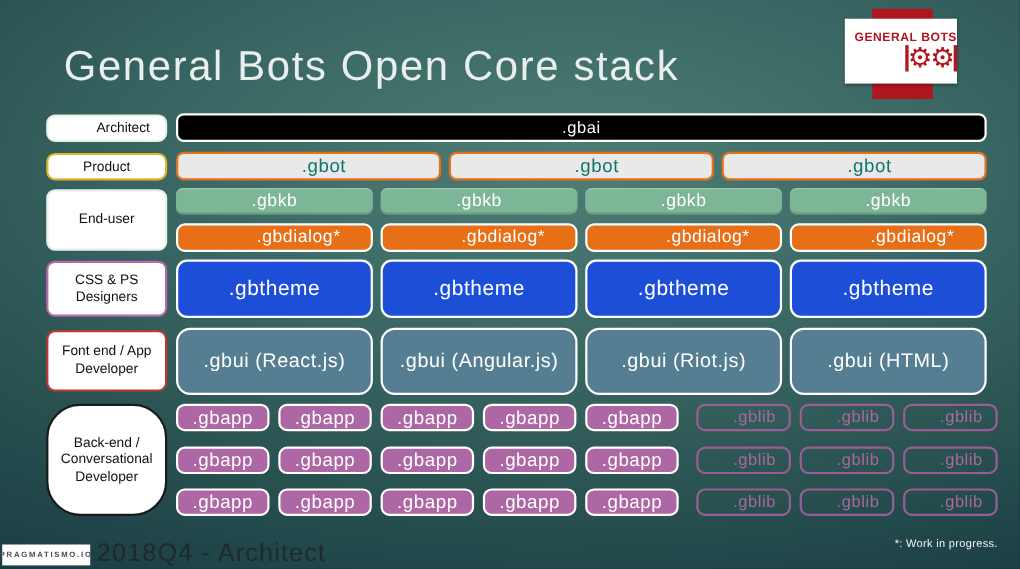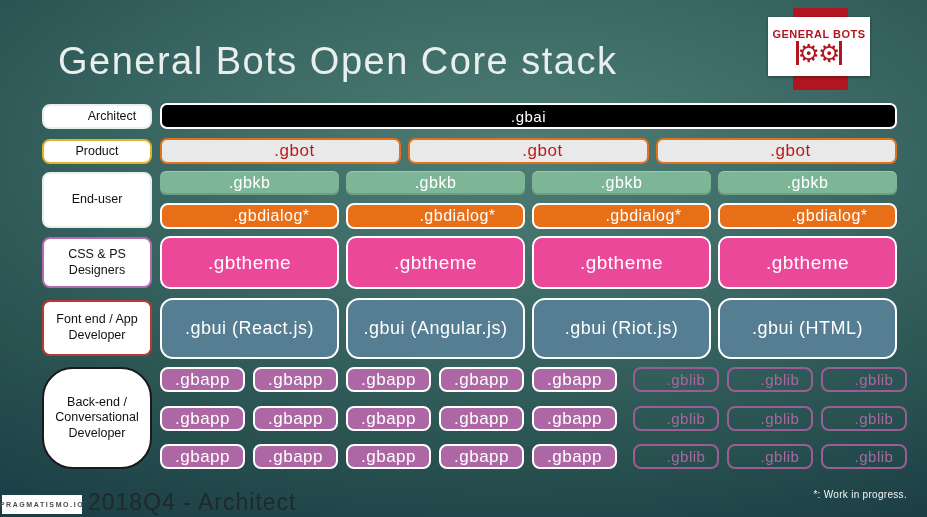--- a/index.html
+++ b/index.html
@@ -16,21 +16,21 @@
   
   .title{
     left:58px;top:40px;font-size:38px;letter-spacing:1.5px;
     color:#e9efec;font-weight:400;
   }
 
   
   .logo-stripe{left:793px;top:8px;width:55px;height:82px;background:#b11620;}
   .logo-box{
     left:768px;top:17px;width:102px;height:59px;background:#ffffff;
-    display:flex;flex-direction:column;align-items:center;justify-content:center;gap:1px;
+    display:flex;flex-direction:column;align-items:flex-end;justify-content:center;gap:1px;
     box-shadow:0 1px 3px rgba(0,0,0,.4);
   }
   .logo-text{color:#b11620;font-weight:bold;font-size:11px;letter-spacing:.5px;white-space:nowrap;}
   .logo-gears{display:flex;align-items:center;color:#b11620;line-height:1;}
   .gbar{width:3px;height:24px;background:#b11620;display:inline-block;}
   .gear{font-size:25px;margin:0 -1px;}
 
   
   .lbl{
     left:42px;width:110px;background:#ffffff;border-radius:8px;
@@ -45,25 +45,25 @@
   .lb-font{top:300px;height:56px;border-color:#b93a32;}
   .lb-back{top:367px;height:102px;border-color:#1a1a1a;border-radius:31px;}
 
   
   .crow{left:160px;width:737px;display:flex;gap:7px;box-sizing:border-box;}
   .block{
     flex:1;display:flex;align-items:center;justify-content:center;
     box-sizing:border-box;white-space:nowrap;letter-spacing:.5px;
   }
   .gbai{background:#000;color:#fff;border:2px solid #fff;border-radius:7px;font-size:15px;text-align:right;}
-  .gbot{background:#e9e9e9;color:#b91c1c;border:2px solid #e2701d;border-radius:7px;font-size:17px;padding-left:28px;}
+  .gbot{background:#e9e9e9;color:#0f766e;border:2px solid #e2701d;border-radius:7px;font-size:17px;padding-left:28px;}
   .gbkb{background:#7db697;color:#fff;border-radius:6px;font-size:16px;
         box-shadow:inset 0 1px 0 rgba(255,255,255,.25), inset 0 -2px 0 rgba(0,0,0,.12);}
   .gbdialog{background:#e66f17;color:#fff;border:2px solid #fff;border-radius:8px;font-size:16px;padding-left:44px;}
-  .gbtheme{background:#ec4899;color:#fff;border:2px solid #fff;border-radius:10px;font-size:19px;}
+  .gbtheme{background:#1d4ed8;color:#fff;border:2px solid #fff;border-radius:10px;font-size:19px;}
   .gbui{background:#567e92;color:#fff;border:2px solid #fff;border-radius:13px;font-size:18px;}
   .gbapp{background:#ad67a4;color:#fff;border:2px solid #fff;border-radius:8px;font-size:17px;flex:none;width:85px;}
   .gblib{background:transparent;color:#a868a0;border:2px solid #9c5d96;border-radius:8px;font-size:15px;flex:none;width:86px;padding-left:20px;}
 
   #r-gbai{top:103px;height:26px;}
   #r-gbot{top:138px;height:26px;}
   #r-gbkb{top:171px;height:24px;}
   #r-gbdialog{top:203px;height:26px;}
   #r-gbtheme{top:236px;height:53px;}
   #r-gbui{top:298px;height:61px;}

